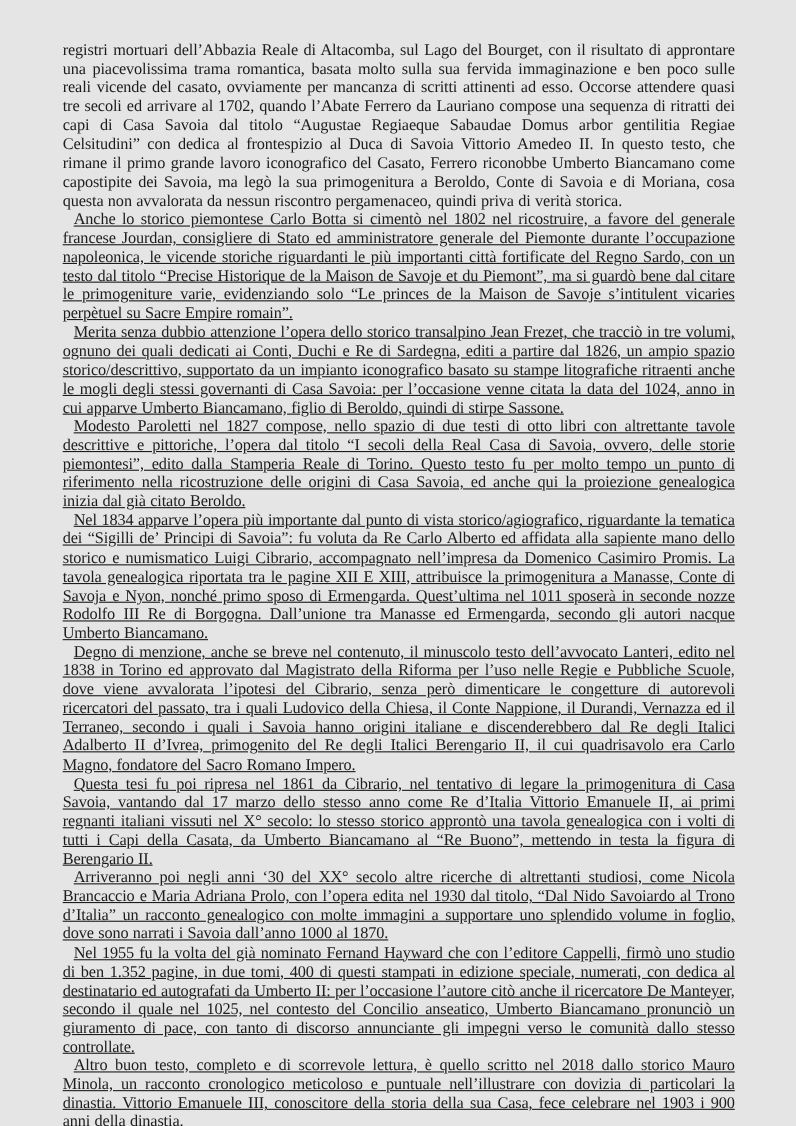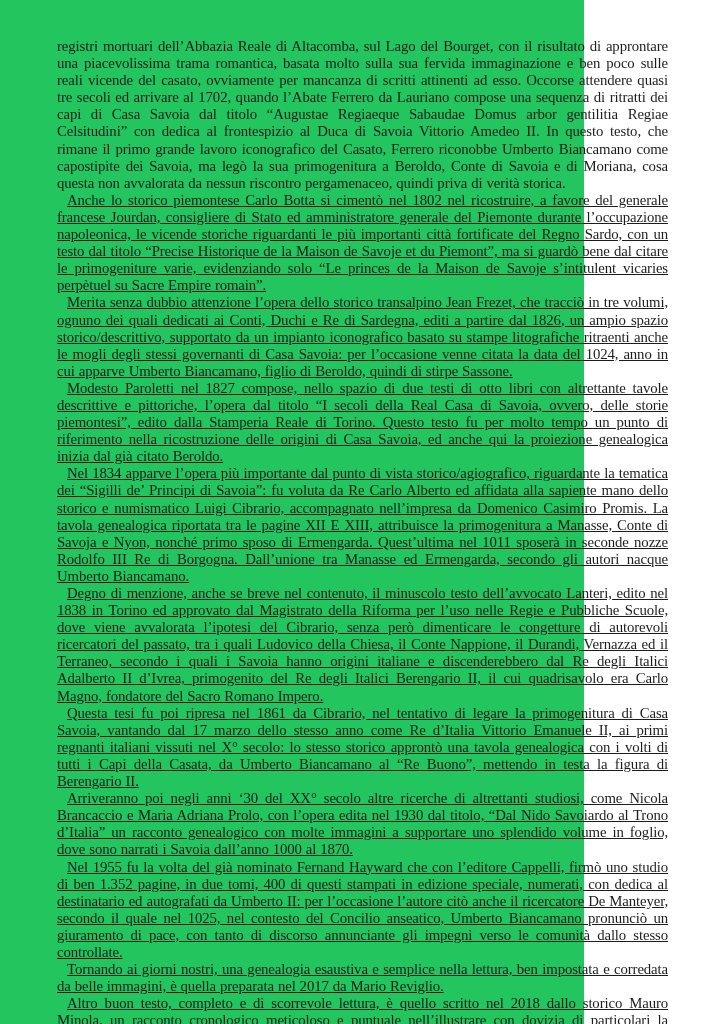--- a/index.html
+++ b/index.html
@@ -9,24 +9,24 @@
   }
   body {
     width: 724px;
     height: 1024px;
     overflow: hidden;
     font-family: "Liberation Serif", serif;
     color: #1c1c1c;
   }
   .page {
     box-sizing: border-box;
-    width: 584px;
+    width: 724px;
     height: 1024px;
     padding: 38px 56px 20px 57px;
-    background: #22c55e;
+    background: #e5e5e5;
   }
   .text-block {
     width: 611px;
     text-align: justify;
     font-size: 14.8px;
     line-height: 17.1px;
     letter-spacing: -0.12px;
     word-spacing: 0.4px;
     -webkit-hyphens: auto;
     hyphens: auto;
@@ -47,16 +47,15 @@
   <div class="text-block">
       <p class="para">registri mortuari dell’Abbazia Reale di Altacomba, sul Lago del Bourget, con il risultato di approntare una piacevolissima trama romantica, basata molto sulla sua fervida immaginazione e ben poco sulle reali vicende del casato, ovviamente per mancanza di scritti attinenti ad esso. Occorse attendere quasi tre secoli ed arrivare al 1702, quando l’Abate Ferrero da Lauriano compose una sequenza di ritratti dei capi di Casa Savoia dal titolo “Augustae Regiaeque Sabaudae Domus arbor gentilitia Regiae Celsitudini” con dedica al frontespizio al Duca di Savoia Vittorio Amedeo II. In questo testo, che rimane il primo grande lavoro iconografico del Casato, Ferrero riconobbe Umberto Biancamano come capostipite dei Savoia, ma legò la sua primogenitura a Beroldo, Conte di Savoia e di Moriana, cosa questa non avvalorata da nessun riscontro pergamenaceo, quindi priva di verità storica.</p>
       <p class="para indent">Anche lo storico piemontese Carlo Botta si cimentò nel 1802 nel ricostruire, a favore del generale francese Jourdan, consigliere di Stato ed amministratore generale del Piemonte durante l’occupazione napoleonica, le vicende storiche riguardanti le più importanti città fortificate del Regno Sardo, con un testo dal titolo “Precise Historique de la Maison de Savoje et du Piemont”, ma si guardò bene dal citare le primogeniture varie, evidenziando solo “Le princes de la Maison de Savoje s’intitulent vicaries perpètuel su Sacre Empire romain”.</p>
       <p class="para indent">Merita senza dubbio attenzione l’opera dello storico transalpino Jean Frezet, che tracciò in tre volumi, ognuno dei quali dedicati ai Conti, Duchi e Re di Sardegna, editi a partire dal 1826, un ampio spazio storico/descrittivo, supportato da un impianto iconografico basato su stampe litografiche ritraenti anche le mogli degli stessi governanti di Casa Savoia: per l’occasione venne citata la data del 1024, anno in cui apparve Umberto Biancamano, figlio di Beroldo, quindi di stirpe Sassone.</p>
       <p class="para indent">Modesto Paroletti nel 1827 compose, nello spazio di due testi di otto libri con altrettante tavole descrittive e pittoriche, l’opera dal titolo “I secoli della Real Casa di Savoia, ovvero, delle storie piemontesi”, edito dalla Stamperia Reale di Torino. Questo testo fu per molto tempo un punto di riferimento nella ricostruzione delle origini di Casa Savoia, ed anche qui la proiezione genealogica inizia dal già citato Beroldo.</p>
       <p class="para indent">Nel 1834 apparve l’opera più importante dal punto di vista storico/agiografico, riguardante la tematica dei “Sigilli de’ Principi di Savoia”: fu voluta da Re Carlo Alberto ed affidata alla sapiente mano dello storico e numismatico Luigi Cibrario, accompagnato nell’impresa da Domenico Casimiro Promis. La tavola genealogica riportata tra le pagine XII E XIII, attribuisce la primogenitura a Manasse, Conte di Savoja e Nyon, nonché primo sposo di Ermengarda. Quest’ultima nel 1011 sposerà in seconde nozze Rodolfo III Re di Borgogna. Dall’unione tra Manasse ed Ermengarda, secondo gli autori nacque Umberto Biancamano.</p>
       <p class="para indent">Degno di menzione, anche se breve nel contenuto, il minuscolo testo dell’avvocato Lanteri, edito nel 1838 in Torino ed approvato dal Magistrato della Riforma per l’uso nelle Regie e Pubbliche Scuole, dove viene avvalorata l’ipotesi del Cibrario, senza però dimenticare le congetture di autorevoli ricercatori del passato, tra i quali Ludovico della Chiesa, il Conte Nappione, il Durandi, Vernazza ed il Terraneo, secondo i quali i Savoia hanno origini italiane e discenderebbero dal Re degli Italici Adalberto II d’Ivrea, primogenito del Re degli Italici Berengario II, il cui quadrisavolo era Carlo Magno, fondatore del Sacro Romano Impero.</p>
       <p class="para indent">Questa tesi fu poi ripresa nel 1861 da Cibrario, nel tentativo di legare la primogenitura di Casa Savoia, vantando dal 17 marzo dello stesso anno come Re d’Italia Vittorio Emanuele II, ai primi regnanti italiani vissuti nel X° secolo: lo stesso storico approntò una tavola genealogica con i volti di tutti i Capi della Casata, da Umberto Biancamano al “Re Buono”, mettendo in testa la figura di Berengario II.</p>
       <p class="para indent">Arriveranno poi negli anni ‘30 del XX° secolo altre ricerche di altrettanti studiosi, come Nicola Brancaccio e Maria Adriana Prolo, con l’opera edita nel 1930 dal titolo, “Dal Nido Savoiardo al Trono d’Italia” un racconto genealogico con molte immagini a supportare uno splendido volume in foglio, dove sono narrati i Savoia dall’anno 1000 al 1870.</p>
       <p class="para indent">Nel 1955 fu la volta del già nominato Fernand Hayward che con l’editore Cappelli, firmò uno studio di ben 1.352 pagine, in due tomi, 400 di questi stampati in edizione speciale, numerati, con dedica al destinatario ed autografati da Umberto II: per l’occasione l’autore citò anche il ricercatore De Manteyer, secondo il quale nel 1025, nel contesto del Concilio anseatico, Umberto Biancamano pronunciò un giuramento di pace, con tanto di discorso annunciante gli impegni verso le comunità dallo stesso controllate.</p>
-      <p class="para indent">Tornando ai giorni nostri, una genealogia esaustiva e semplice nella lettura, ben impostata e corredata da belle immagini, è quella preparata nel 2017 da Mario Reviglio.</p>
       <p class="para indent">Altro buon testo, completo e di scorrevole lettura, è quello scritto nel 2018 dallo storico Mauro Minola, un racconto cronologico meticoloso e puntuale nell’illustrare con dovizia di particolari la dinastia. Vittorio Emanuele III, conoscitore della storia della sua Casa, fece celebrare nel 1903 i 900 anni della dinastia.</p>
     </div>
 </div>
 
 </body></html>

